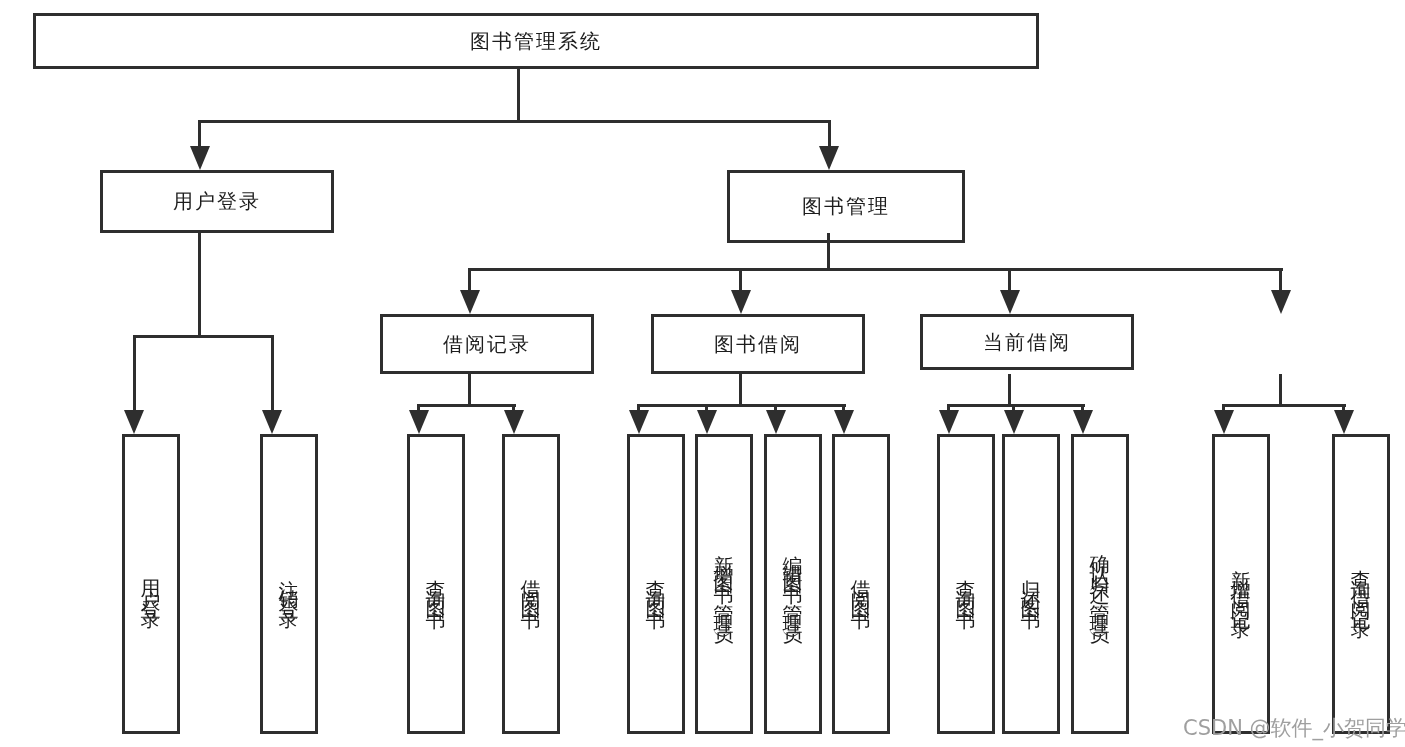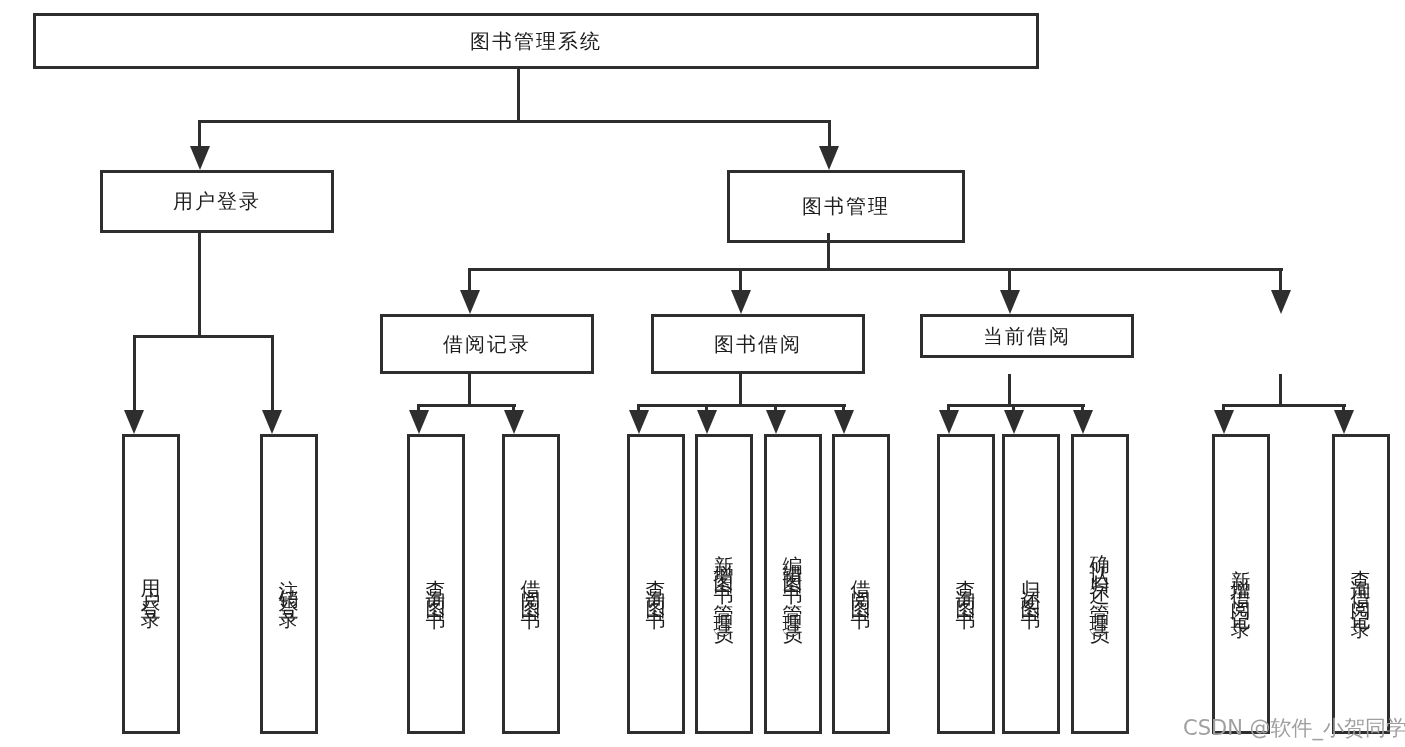--- a/index.html
+++ b/index.html
@@ -75,21 +75,21 @@
   <div class="box hbox" style="left:710px;top:170px;width:238px;height:73px">
     <span class="label">图书管理</span>
   </div>
 
   <div class="box hbox" style="left:363px;top:314px;width:214px;height:60px">
     <span class="label">借阅记录</span>
   </div>
   <div class="box hbox" style="left:634px;top:314px;width:214px;height:60px">
     <span class="label">图书借阅</span>
   </div>
-  <div class="box hbox" style="left:903px;top:314px;width:214px;height:44px">
+  <div class="box hbox" style="left:903px;top:314px;width:214px;height:56px">
     <span class="label">当前借阅</span>
   </div>
 
   <div class="box vbox" style="left:105px;top:434px;width:58px;height:300px">
     <span class="label">用户登录</span>
   </div>
   <div class="box vbox" style="left:243px;top:434px;width:58px;height:300px">
     <span class="label">注销登录</span>
   </div>
   <div class="box vbox" style="left:390px;top:434px;width:58px;height:300px">

